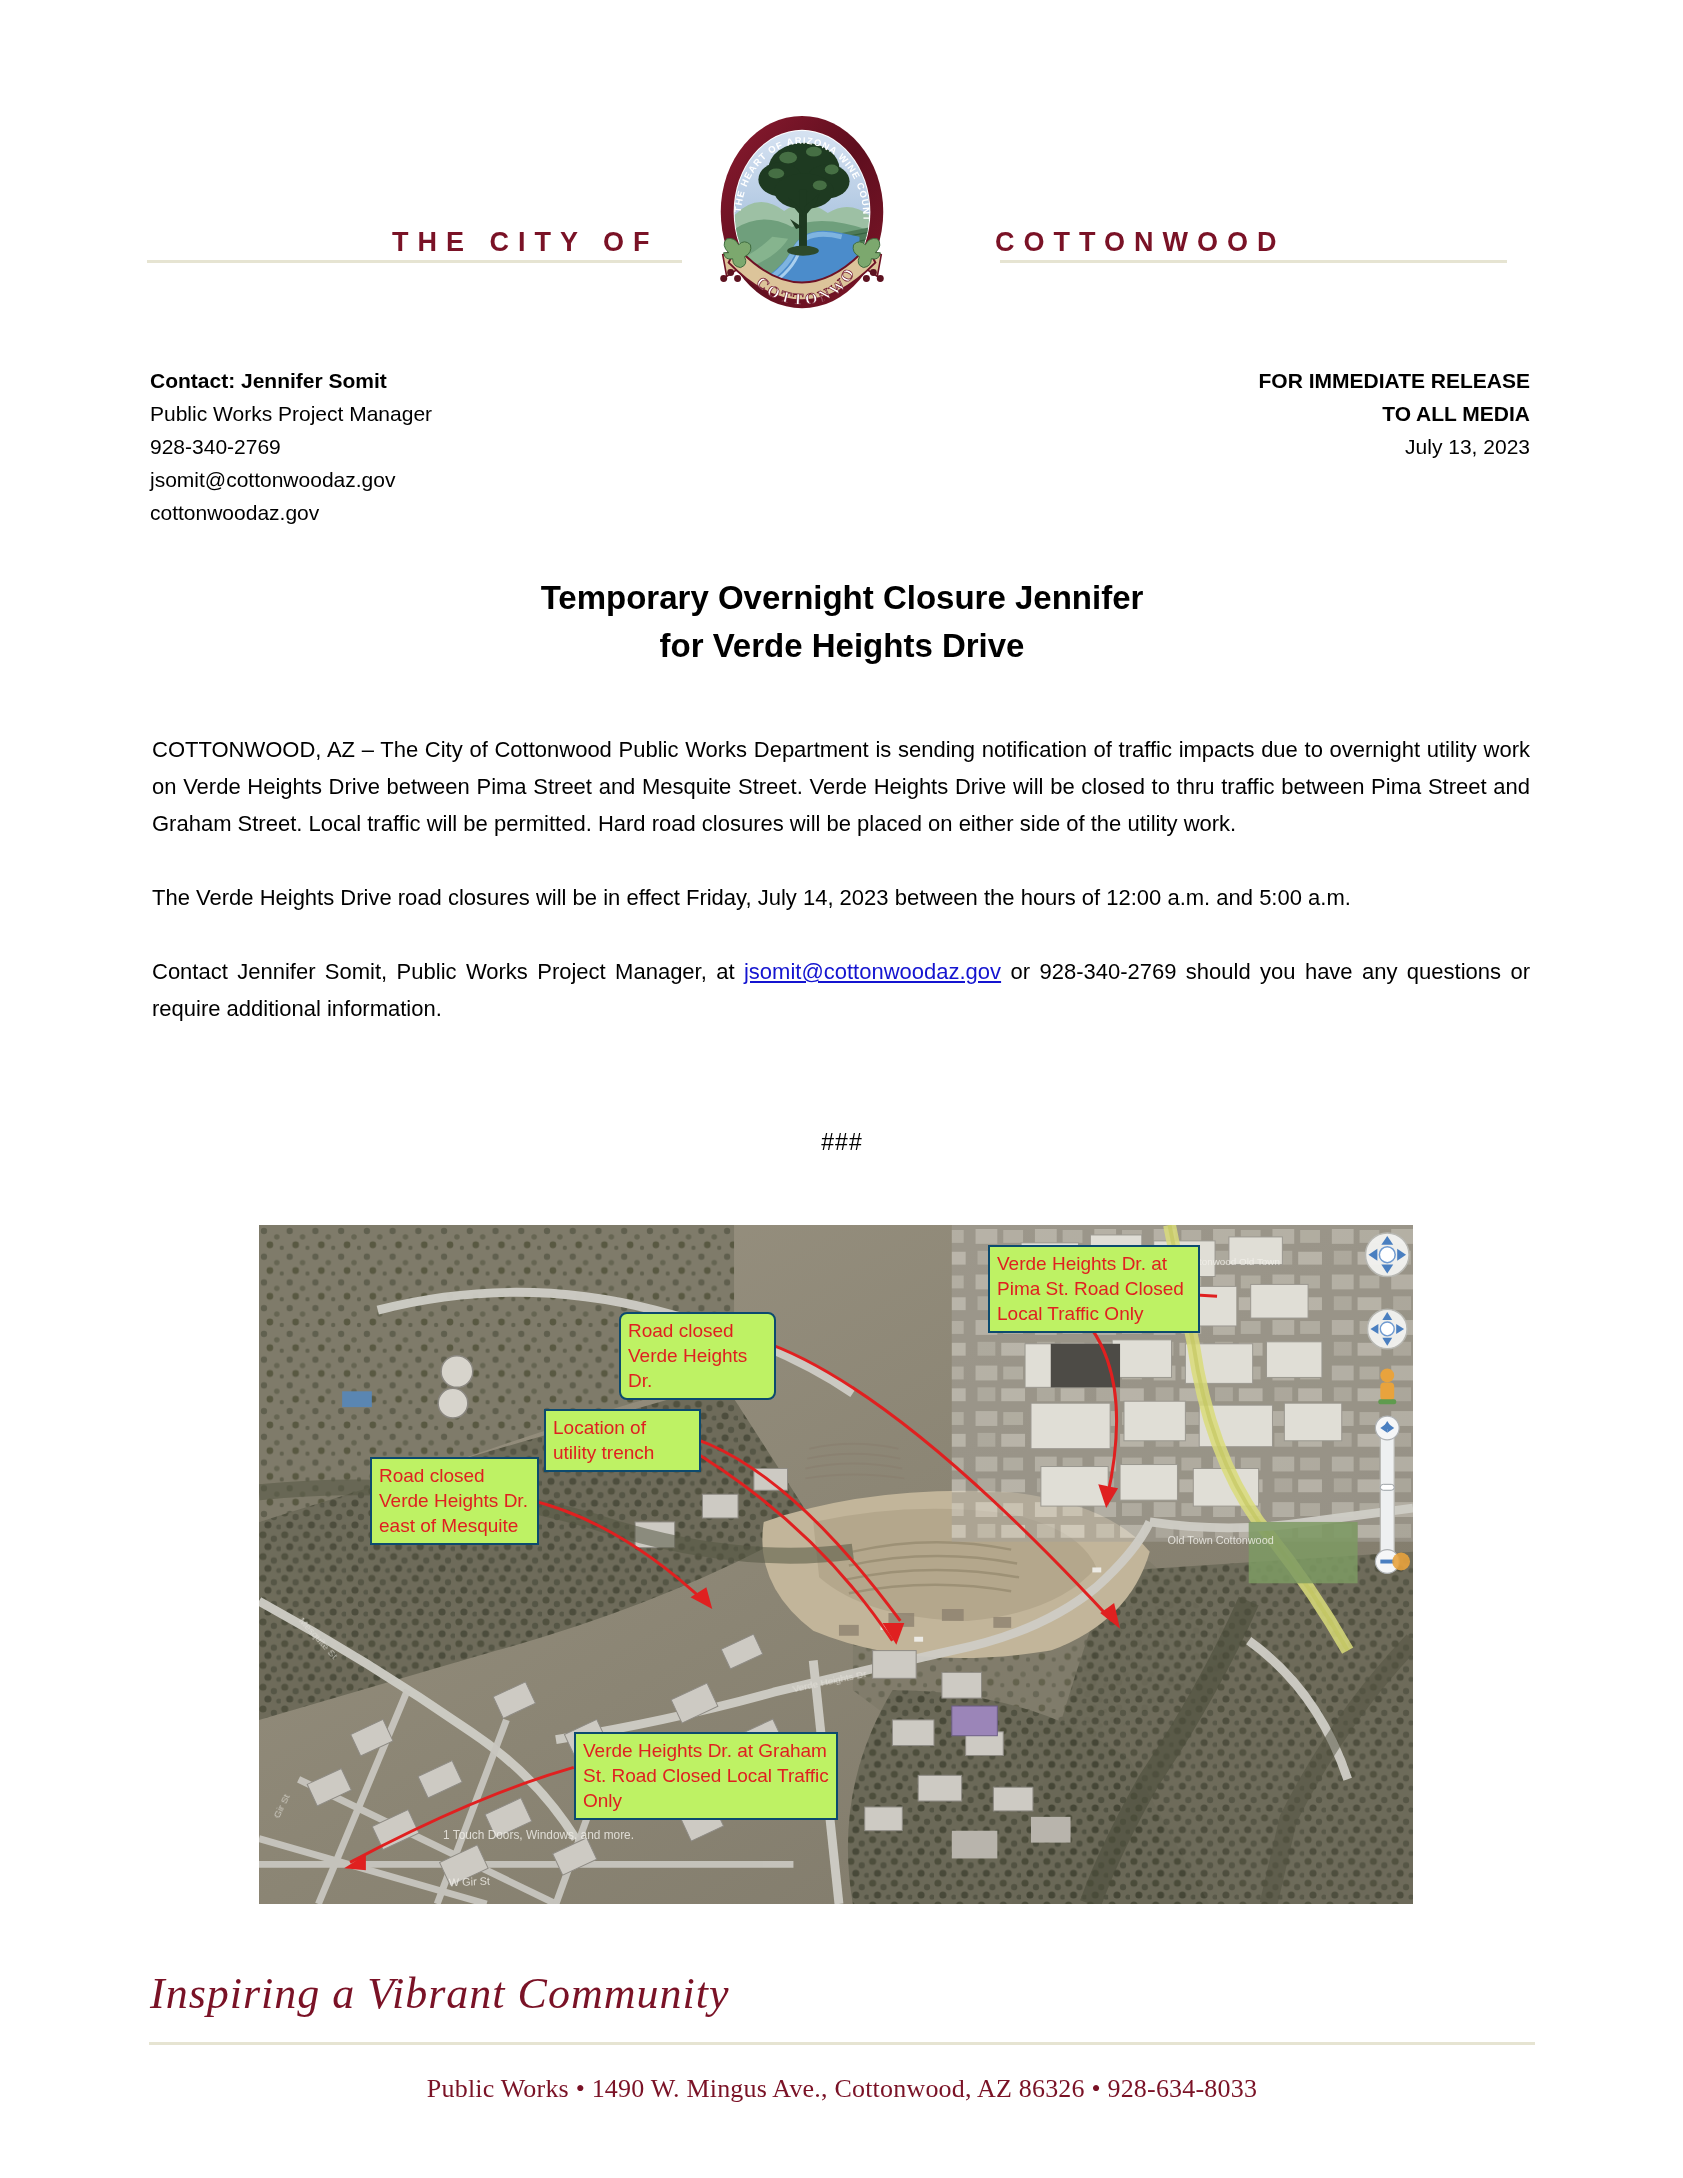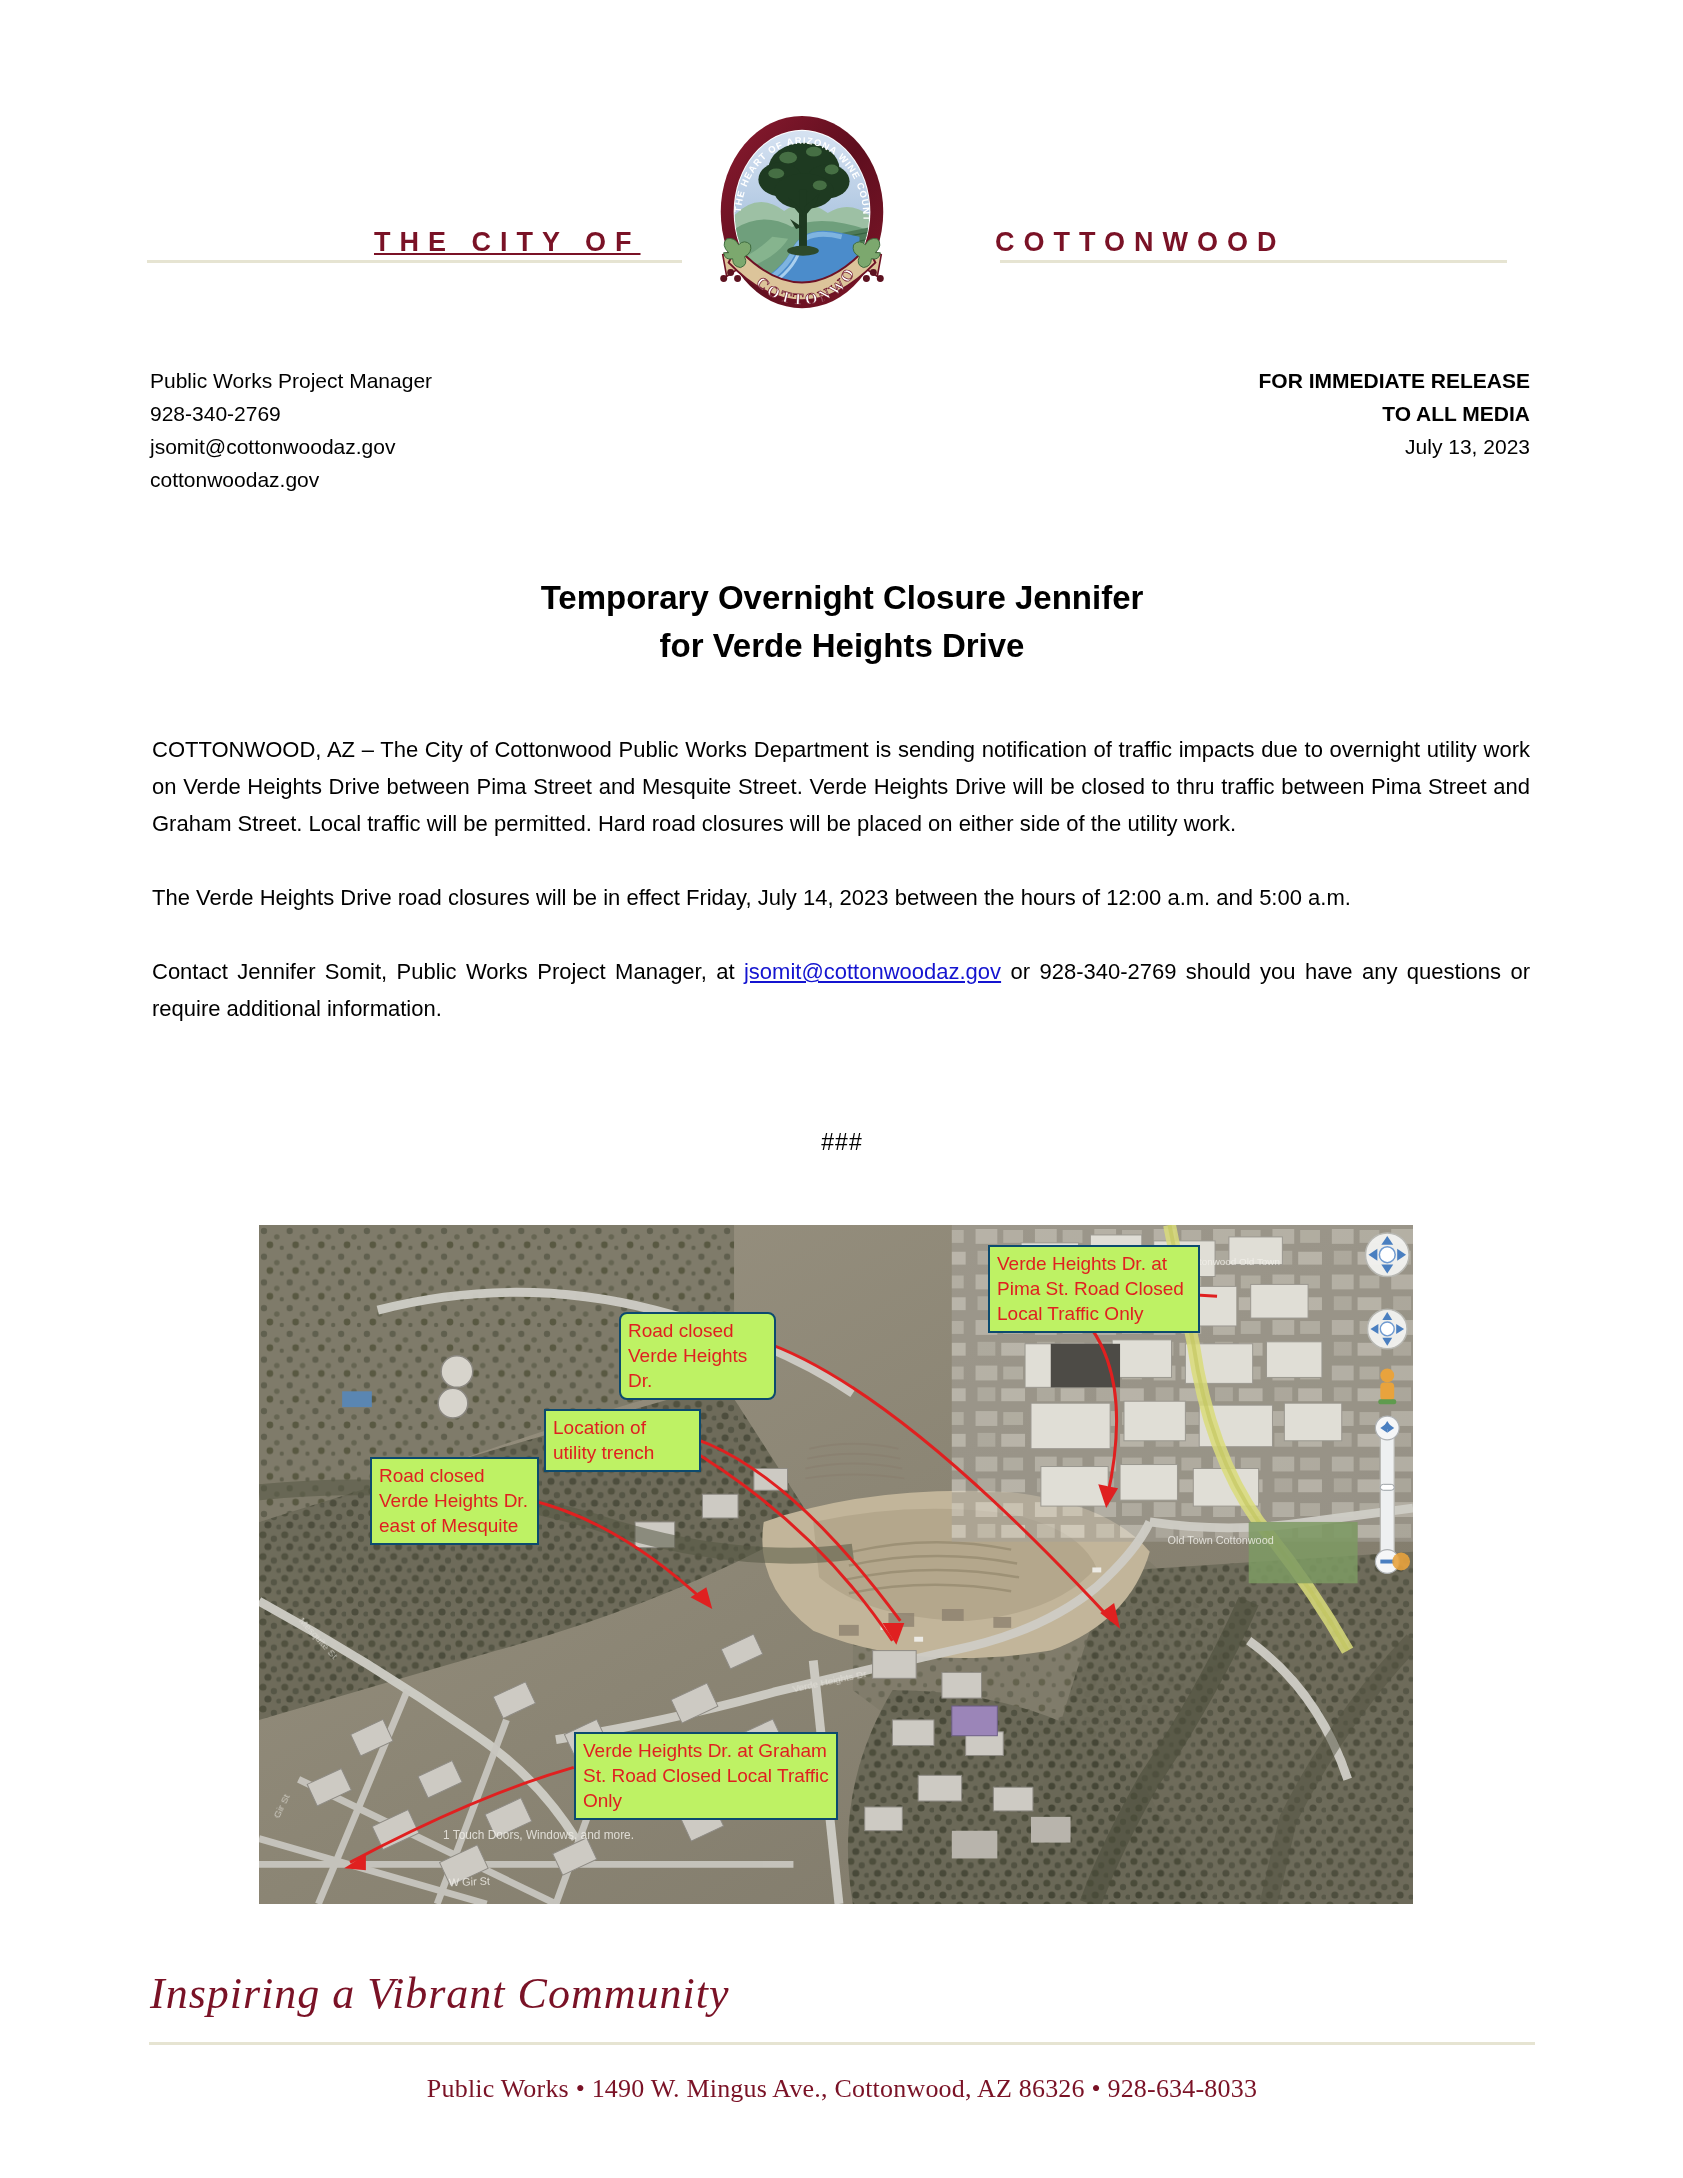--- a/index.html
+++ b/index.html
@@ -27,28 +27,27 @@
   
   .header {
     position: absolute;
     left: 0;
     top: 54px;
     width: 1683px;
     height: 228px;
   }
   .hdr-left-text {
     position: absolute;
-    left: 374px;
+    left: 392px;
     top: 173px;
     font-size: 27px;
     font-weight: 700;
     letter-spacing: 9px;
     color: #7a1226;
     font-family: "Liberation Sans", sans-serif;
-    text-decoration: underline;
   }
   .hdr-right-text {
     position: absolute;
     left: 995px;
     top: 173px;
     font-size: 27px;
     font-weight: 700;
     letter-spacing: 9px;
     color: #7a1226;
     font-family: "Liberation Sans", sans-serif;
@@ -318,20 +317,21 @@
           <circle cx="31" cy="172" r="3.5"></circle>
           <circle cx="182" cy="166" r="3.5"></circle>
           <circle cx="175" cy="172" r="3.5"></circle>
           <circle cx="189" cy="172" r="3.5"></circle>
         </g>
       </svg>
     </div>
   </div>
 
   <div class="contact-block">
+    <div class="c-name">Contact: Jennifer Somit</div>
     <div class="c-title">Public Works Project Manager</div>
     <div>928-340-2769</div>
     <div>jsomit@cottonwoodaz.gov</div>
     <div>cottonwoodaz.gov</div>
   </div>
 
   <div class="release-block">
     <div class="r-bold">FOR IMMEDIATE RELEASE</div>
     <div class="r-bold">TO ALL MEDIA</div>
     <div>July 13, 2023</div>

